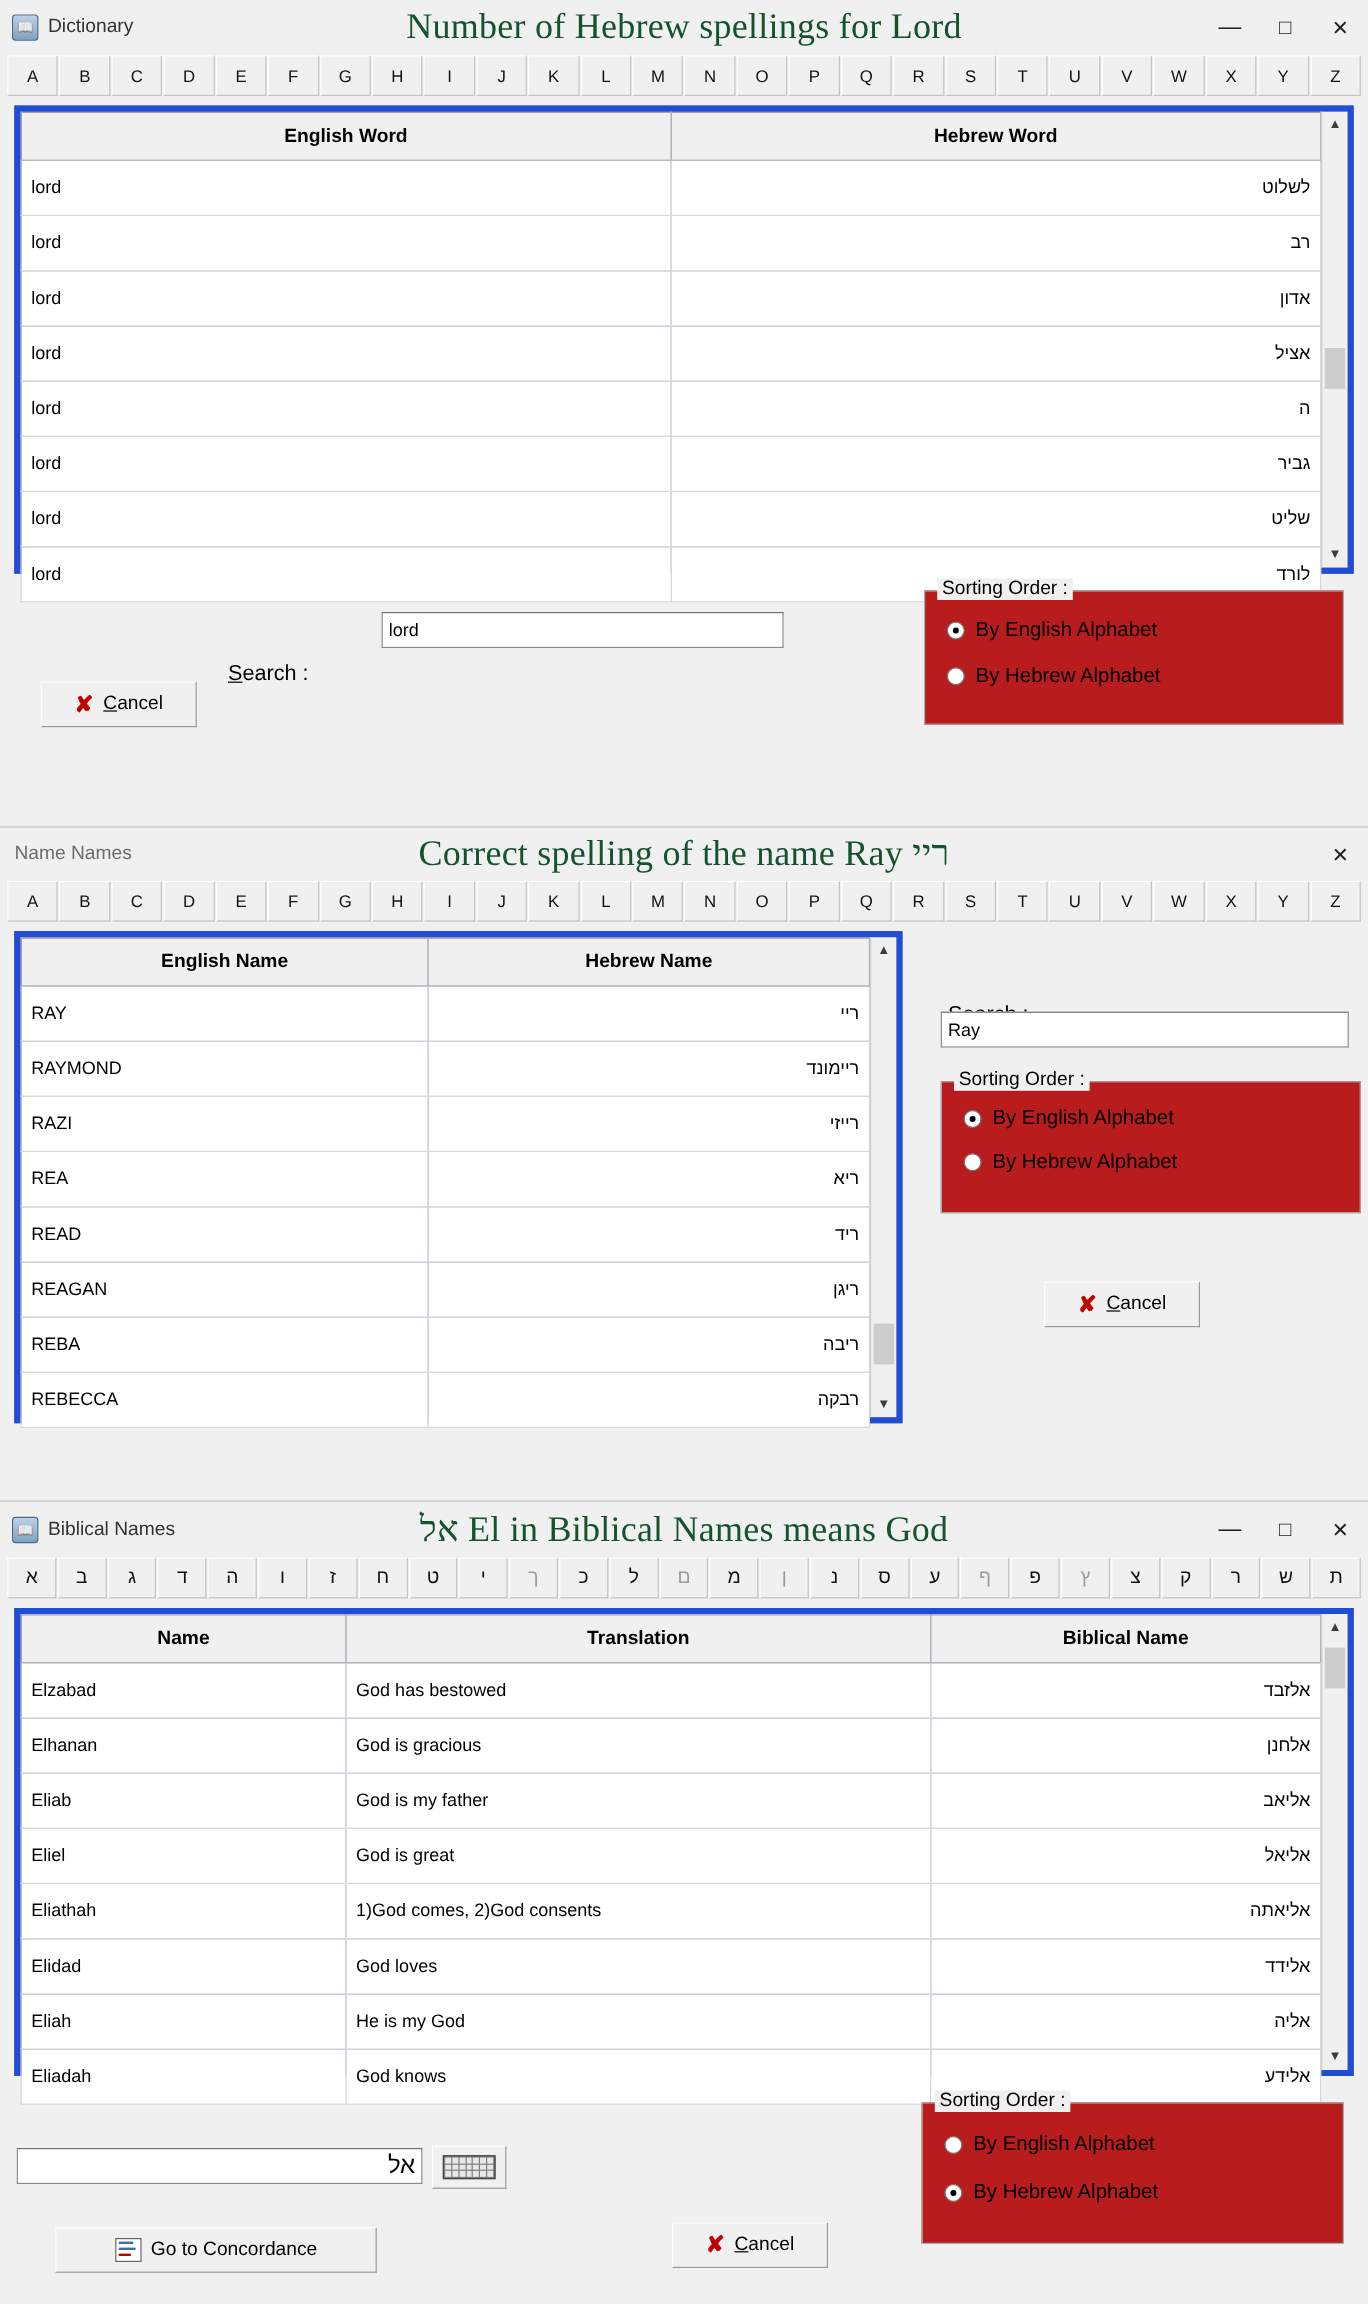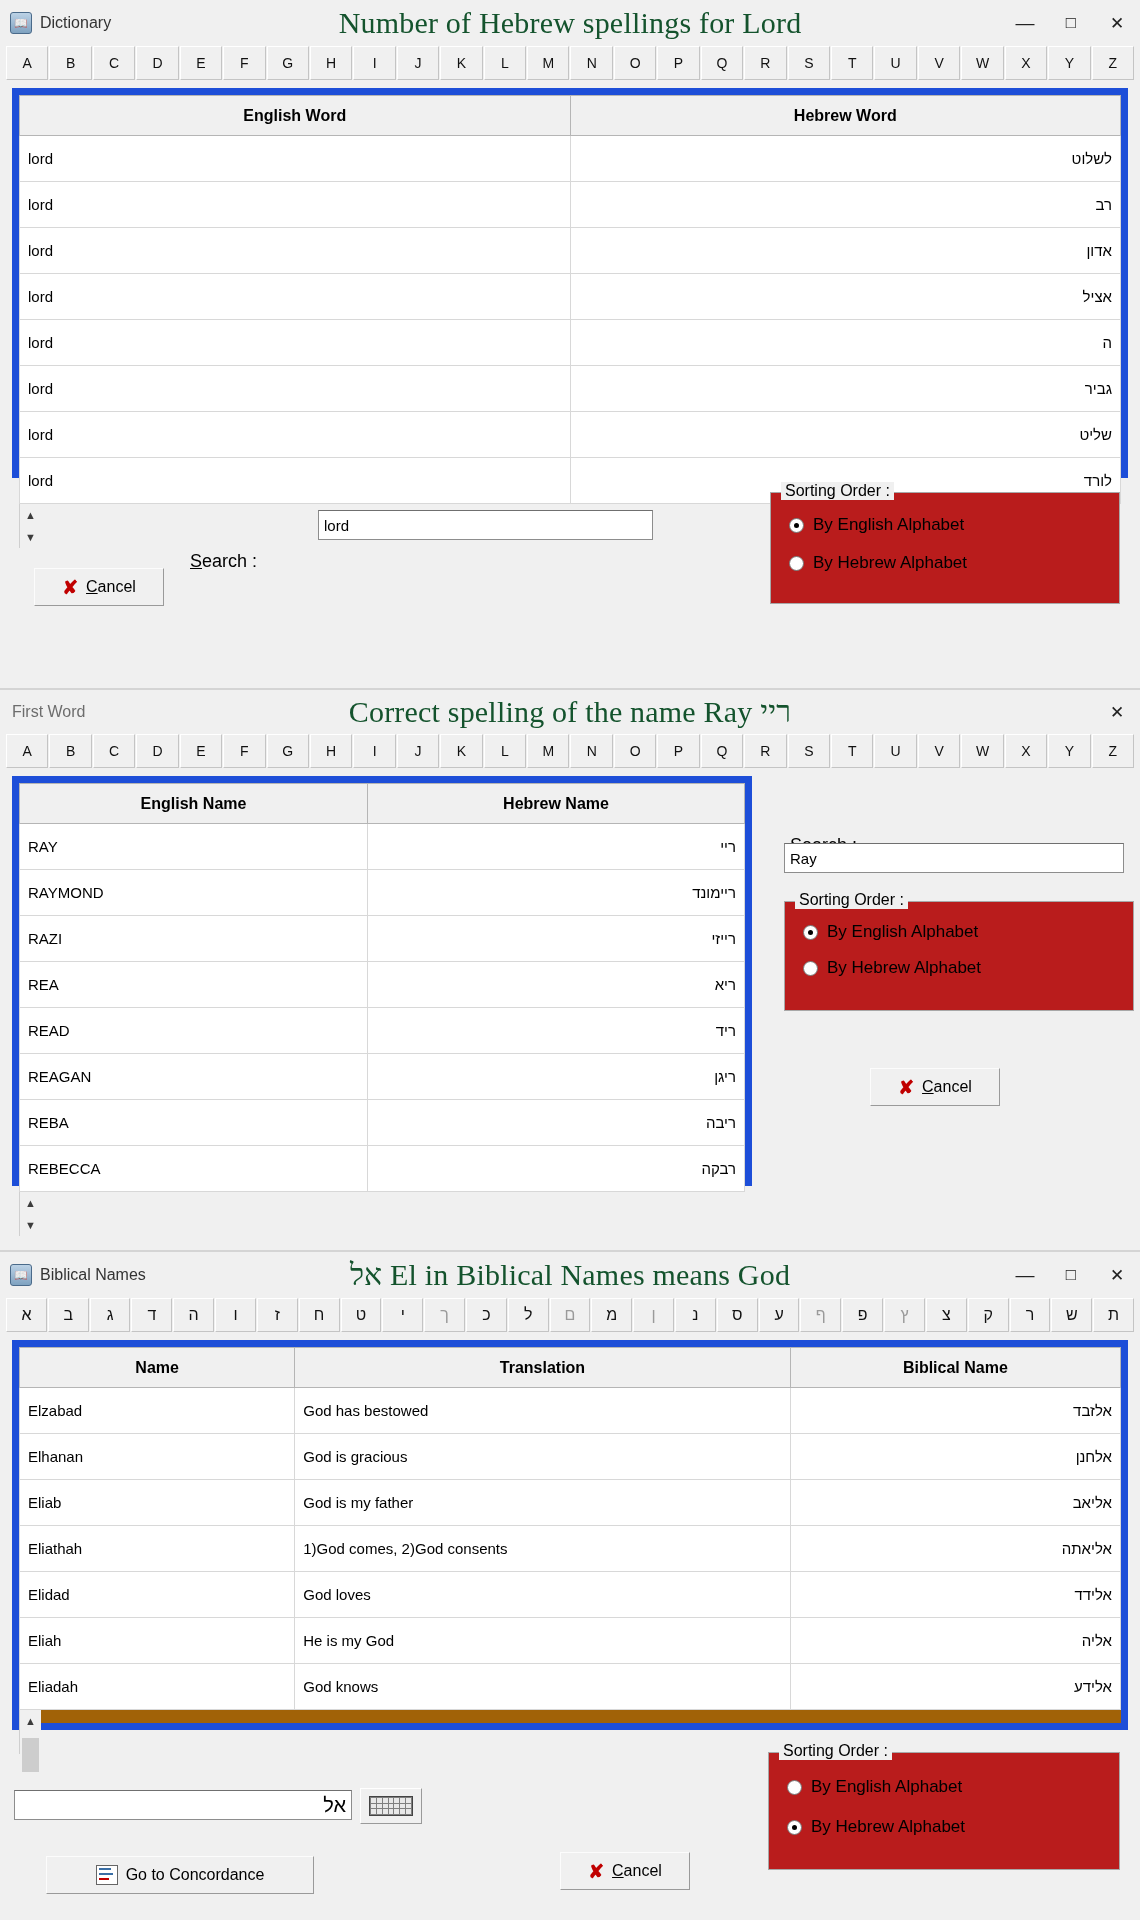--- a/index.html
+++ b/index.html
@@ -51,24 +51,23 @@
     display:flex; align-items:center; justify-content:center;
     font-size:14px; color:#111;
   }
   .alpha .k:last-child { margin-right:0; }
   .alpha.heb .k { font-size:16px; }
   .alpha.heb .k.dim { color:#9a9a9a; }
 
   
   .gridwrap {
     margin:8px 12px 0 12px;
-    border:7px solid #1d4ed8;
-    background:#a16207;
+    border:5px solid #1d4ed8;
+    background:#4c1d95;
     display:flex;
-    flex-direction:column;
   }
   .gridbody { flex:1 1 auto; }
   table.grid { width:100%; border-collapse:collapse; table-layout:fixed; }
   table.grid th {
     background:#f0f0f0; border:1px solid #b5b5b5;
     font-size:16px; font-weight:bold; height:40px; text-align:center;
   }
   table.grid td {
     border:1px solid #d8d8d8; height:46px;
     font-size:15px; padding:0 8px; background:#fff; vertical-align:middle;
@@ -253,21 +252,21 @@
       <span><u>C</u>ancel</span>
     </div>
   </div>
 </div>
 
 <div class="sep"></div>
 
 <div class="win" id="panel2">
 
   <div class="titlebar" style="height:44px;">
-    <div class="tb-label" style="margin-left:12px; color:#6d6d6d;">First Word</div>
+    <div class="tb-label" style="margin-left:12px; color:#6d6d6d;">Name Names</div>
     <div class="tb-overlay">
       <span>Correct spelling of the name Ray  ריי</span>
     </div>
     <div class="tb-btns">
       <div class="tb-btn">✕</div>
     </div>
   </div>
 
   <div class="alpha" id="p2-alpha">
       <div class="k">A</div>
@@ -446,20 +445,25 @@
               <td>Elhanan</td>
               <td>God is gracious</td>
               <td class="heb">אלחנן</td>
             </tr>
             <tr>
               <td>Eliab</td>
               <td>God is my father</td>
               <td class="heb">אליאב</td>
             </tr>
             <tr>
+              <td>Eliel</td>
+              <td>God is great</td>
+              <td class="heb">אליאל</td>
+            </tr>
+            <tr>
               <td>Eliathah</td>
               <td>1)God comes, 2)God consents</td>
               <td class="heb">אליאתה</td>
             </tr>
             <tr>
               <td>Elidad</td>
               <td>God loves</td>
               <td class="heb">אלידד</td>
             </tr>
             <tr>

